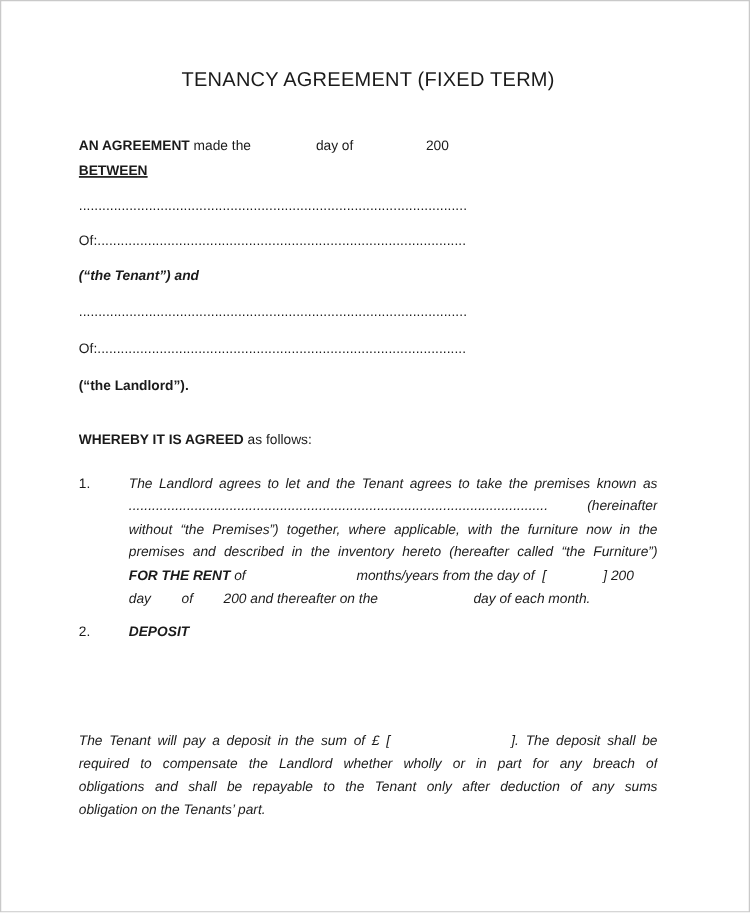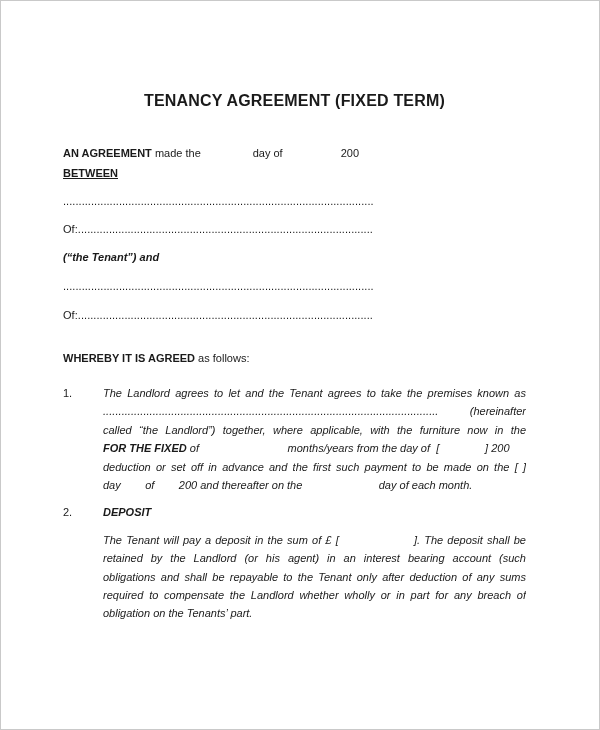--- a/index.html
+++ b/index.html
@@ -10,42 +10,41 @@
     background:#ffffff;
     border:1px solid #c9c9c9;
     padding:54px 73px 0 62px;
     font-family:"Liberation Sans","DejaVu Sans",sans-serif;
     font-size:11px;
     color:#1a1a1a;
     overflow:hidden;
   }
   .title{
     font-size:16px;
-    font-weight:bold;
+    font-weight:normal;
     text-align:center;
     line-height:20px;
     letter-spacing:.2px;
     white-space:nowrap;
-    margin-top:36px;
   }
   .b{font-weight:bold;}
   .u{text-decoration:underline;}
   .sl{line-height:13px;height:13px;overflow:hidden;white-space:nowrap;}
   .m-agreement{margin-top:36px;}
   .m-between{margin-top:7px;text-decoration:underline;}
   .m-d1{margin-top:15px;}
   .m-of1{margin-top:15px;}
   .m-role1{margin-top:15px;font-style:italic;}
   .m-d2{margin-top:16px;}
   .m-of2{margin-top:16px;}
   .m-role2{margin-top:17px;}
   .m-whereby{margin-top:30px;}
   .m-c1{margin-top:19px;}
   .m-c2h{margin-top:9px;}
-  .m-c2p{margin-top:9px;}
+  .m-c2p{margin-top:28px;flex-direction:column;}
   .clause{display:flex;}
   .cnum{flex:0 0 40px;width:40px;line-height:18.4px;}
   .ctext{flex:1;min-width:0;}
   .ctext>div{line-height:18.4px;height:18.4px;overflow:hidden;font-style:italic;}
   .jline{text-align:justify;text-align-last:justify;}
   .gline{white-space:nowrap;}
   .split{display:flex;justify-content:space-between;}
   .split>span{white-space:nowrap;}
   .dotline{letter-spacing:.05px;}
 </style>
@@ -63,53 +62,53 @@
   <div class="sl m-between">
     <span class="b u">BETWEEN</span>
   </div>
 
   <div class="sl m-d1 dotline">....................................................................................................</div>
   <div class="sl m-of1 dotline">Of:...............................................................................................</div>
   <div class="sl m-role1 b">(“the Tenant”) and</div>
 
   <div class="sl m-d2 dotline">....................................................................................................</div>
   <div class="sl m-of2 dotline">Of:...............................................................................................</div>
+  <div class="sl m-role2 b">(“the Landlord”).</div>
 
   <div class="sl m-whereby">
     <span class="b">WHEREBY IT IS AGREED</span><span> as follows:</span>
   </div>
 
   <div class="clause m-c1">
     <div class="cnum">1.</div>
     <div class="ctext">
       <div class="jline">The Landlord agrees to let and the Tenant agrees to take the premises known as</div>
       <div class="split">
         <span class="dotline">............................................................................................................</span>
         <span>(hereinafter</span>
       </div>
-      <div class="jline">called “the Landlord”) together, where applicable, with the furniture now in the</div>
+      <div class="jline">without “the Premises”) together, where applicable, with the furniture now in the</div>
+      <div class="jline">premises and described in the inventory hereto (hereafter called “the Furniture”)</div>
       <div class="gline">
-        <span class="b">FOR THE FIXED</span><span> of&nbsp;&nbsp;&nbsp;&nbsp;&nbsp;&nbsp;&nbsp;&nbsp;&nbsp;&nbsp;&nbsp;&nbsp;&nbsp;&nbsp;&nbsp;&nbsp;&nbsp;&nbsp;&nbsp;&nbsp;&nbsp;&nbsp;&nbsp;&nbsp;&nbsp;&nbsp;&nbsp;&nbsp;&nbsp;months/years from the day of&nbsp;&nbsp;[&nbsp;&nbsp;&nbsp;&nbsp;&nbsp;&nbsp;&nbsp;&nbsp;&nbsp;&nbsp;&nbsp;&nbsp;&nbsp;&nbsp;&nbsp;] 200</span>
+        <span class="b">FOR THE RENT</span><span> of&nbsp;&nbsp;&nbsp;&nbsp;&nbsp;&nbsp;&nbsp;&nbsp;&nbsp;&nbsp;&nbsp;&nbsp;&nbsp;&nbsp;&nbsp;&nbsp;&nbsp;&nbsp;&nbsp;&nbsp;&nbsp;&nbsp;&nbsp;&nbsp;&nbsp;&nbsp;&nbsp;&nbsp;&nbsp;months/years from the day of&nbsp;&nbsp;[&nbsp;&nbsp;&nbsp;&nbsp;&nbsp;&nbsp;&nbsp;&nbsp;&nbsp;&nbsp;&nbsp;&nbsp;&nbsp;&nbsp;&nbsp;] 200</span>
       </div>
-      <div class="jline">deduction or set off in advance and the first such payment to be made on the [ ]</div>
       <div class="gline">day&nbsp;&nbsp;&nbsp;&nbsp;&nbsp;&nbsp;&nbsp;&nbsp;of&nbsp;&nbsp;&nbsp;&nbsp;&nbsp;&nbsp;&nbsp;&nbsp;200 and thereafter on the&nbsp;&nbsp;&nbsp;&nbsp;&nbsp;&nbsp;&nbsp;&nbsp;&nbsp;&nbsp;&nbsp;&nbsp;&nbsp;&nbsp;&nbsp;&nbsp;&nbsp;&nbsp;&nbsp;&nbsp;&nbsp;&nbsp;&nbsp;&nbsp;&nbsp;day of each month.</div>
     </div>
   </div>
 
   <div class="clause m-c2h">
     <div class="cnum">2.</div>
     <div class="ctext">
       <div class="b">DEPOSIT</div>
     </div>
   </div>
 
   <div class="clause m-c2p">
     <div class="cnum"></div>
     <div class="ctext">
       <div class="jline">The Tenant will pay a deposit in the sum of £ [&nbsp;&nbsp;&nbsp;&nbsp;&nbsp;&nbsp;&nbsp;&nbsp;&nbsp;&nbsp;&nbsp;&nbsp;&nbsp;&nbsp;&nbsp;&nbsp;&nbsp;&nbsp;]. The deposit shall be</div>
-      <div class="jline">retained by the Landlord (or his agent) in an interest bearing account (such</div>
+      <div class="jline">required to compensate the Landlord whether wholly or in part for any breach of</div>
       <div class="jline">obligations and shall be repayable to the Tenant only after deduction of any sums</div>
-      <div class="jline">required to compensate the Landlord whether wholly or in part for any breach of</div>
       <div class="gline">obligation on the Tenants’ part.</div>
     </div>
   </div>
 
 </div>
 
 </body></html>

